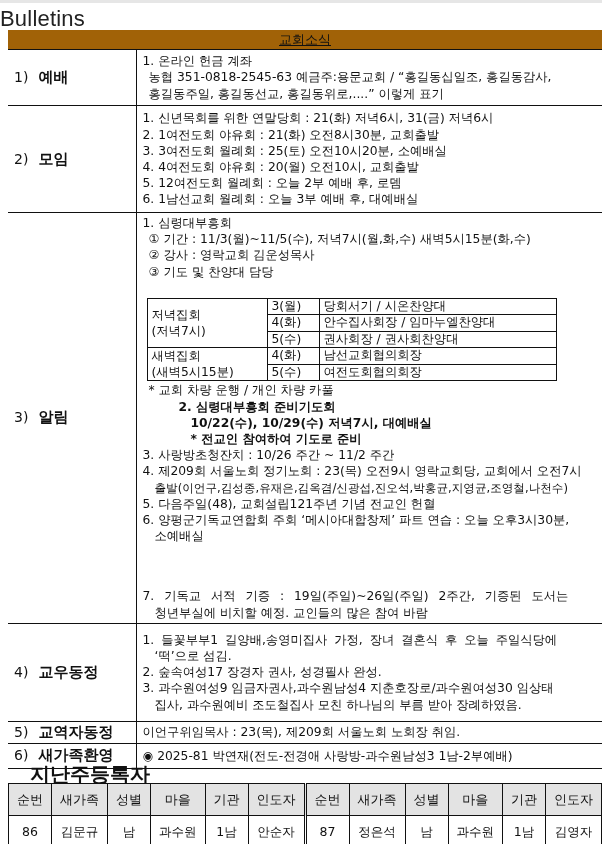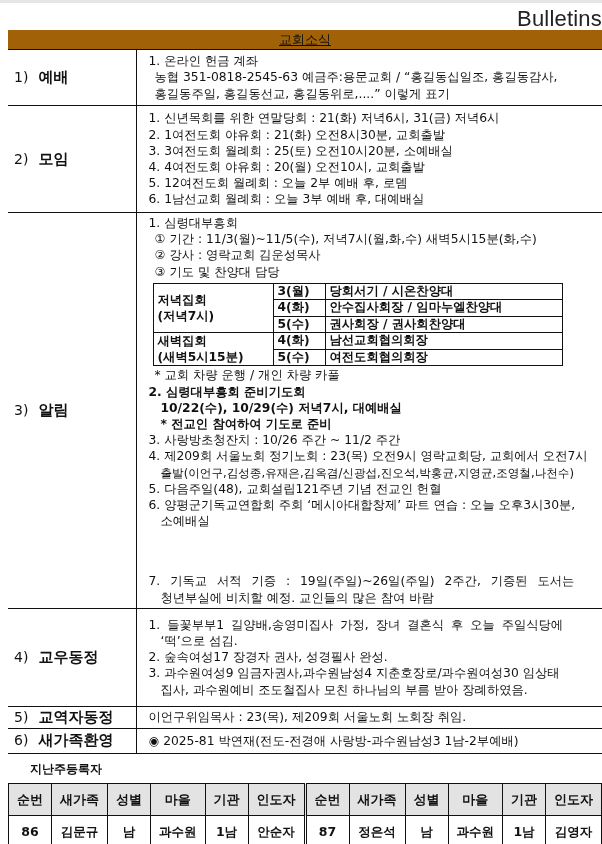--- a/index.html
+++ b/index.html
@@ -1,37 +1,37 @@
 <!DOCTYPE html>
 <html><head>
 <meta charset="utf-8">
 <style>
   * { box-sizing: border-box; margin: 0; padding: 0; }
   html, body { width: 602px; height: 844px; background: #ffffff; overflow: hidden; }
   body { font-family: "DejaVu Sans", "Liberation Sans", sans-serif; color: #111; position: relative; }
   .top-rule { position: absolute; left: 0; top: 0; width: 602px; height: 3px; background: #e6e6e6; }
-  .title { position: absolute; left: 0; top: 6px; width: 602px; text-align: right; font-size: 22px; font-weight: 300; letter-spacing: 0.2px; color: #222; font-family: "Liberation Sans", sans-serif; }
+  .title { position: absolute; left: 0; top: 6px; width: 602px; text-align: left; font-size: 22px; font-weight: 300; letter-spacing: 0.2px; color: #222; font-family: "Liberation Sans", sans-serif; }
   .band { position: absolute; left: 8px; top: 30px; width: 594px; height: 19px; background: #a16207; text-align: center; font-size: 13px; line-height: 19px; }
   .main-table { position: absolute; left: 8px; top: 49px; width: 594px; border-collapse: collapse; }
   .main-table td { border-top: 1.5px solid #111; border-bottom: 1.5px solid #111; vertical-align: middle; }
   .main-table td.label { width: 128px; border-right: 1.5px solid #111; font-size: 14px; padding-left: 6px; }
   .main-table td.label .num { font-weight: normal; margin-right: 10px; }
   .main-table td.label .name { font-weight: bold; font-size: 15px; }
-  .main-table td.content { padding: 2px 4px 2px 12px; font-size: 12.3px; line-height: 16.2px; }
+  .main-table td.content { padding: 2px 4px 2px 6px; font-size: 12.3px; line-height: 16.2px; }
   .line { white-space: nowrap; }
   .ind { padding-left: 12px; }
   .ind2 { padding-left: 6px; }
-  .bold { font-weight: bold; }
-  .sub-table { border-collapse: collapse; margin: 3px 0 1px 4px; width: 410px; font-weight: bold; }
+  .bold { font-weight: bold; margin-left: 36px; }
+  .sub-table { border-collapse: collapse; margin: 18px 0 1px 4px; width: 410px; }
   .sub-table td { border: 1px solid #111; font-size: 12.3px; line-height: 15.5px; padding: 0 4px; vertical-align: middle; }
   .sub-table td.grp { width: 120px; line-height: 16px; }
   .sub-table td.day { width: 52px; }
-  .reg-title { position: absolute; left: 30px; top: 761px; font-size: 12px; font-weight: bold; }
+  .reg-title { position: absolute; left: 30px; top: 761px; font-size: 20px; font-weight: bold; }
   .reg-table { position: absolute; left: 8px; top: 783px; width: 594px; border-collapse: collapse; }
-  .reg-table td, .reg-table th { border: 1px solid #111; font-size: 12.5px; text-align: center; font-weight: bold; height: 16px; line-height: 15px; padding: 8px; margin-left: 12px; }
+  .reg-table td, .reg-table th { border: 1px solid #111; font-size: 12.5px; text-align: center; font-weight: normal; height: 16px; line-height: 15px; padding: 8px; margin-left: 12px; }
   .reg-table th { background: #e3e3e3; height: 19px; font-size: 13px; }
   .reg-table .split { border-right: 3px double #111; }
 </style>
 </head>
 <body>
 
 <div class="top-rule"></div>
 <div class="title">Bulletins</div>
 <div class="band"><span style="text-decoration: underline;">교회소식</span></div>
 

